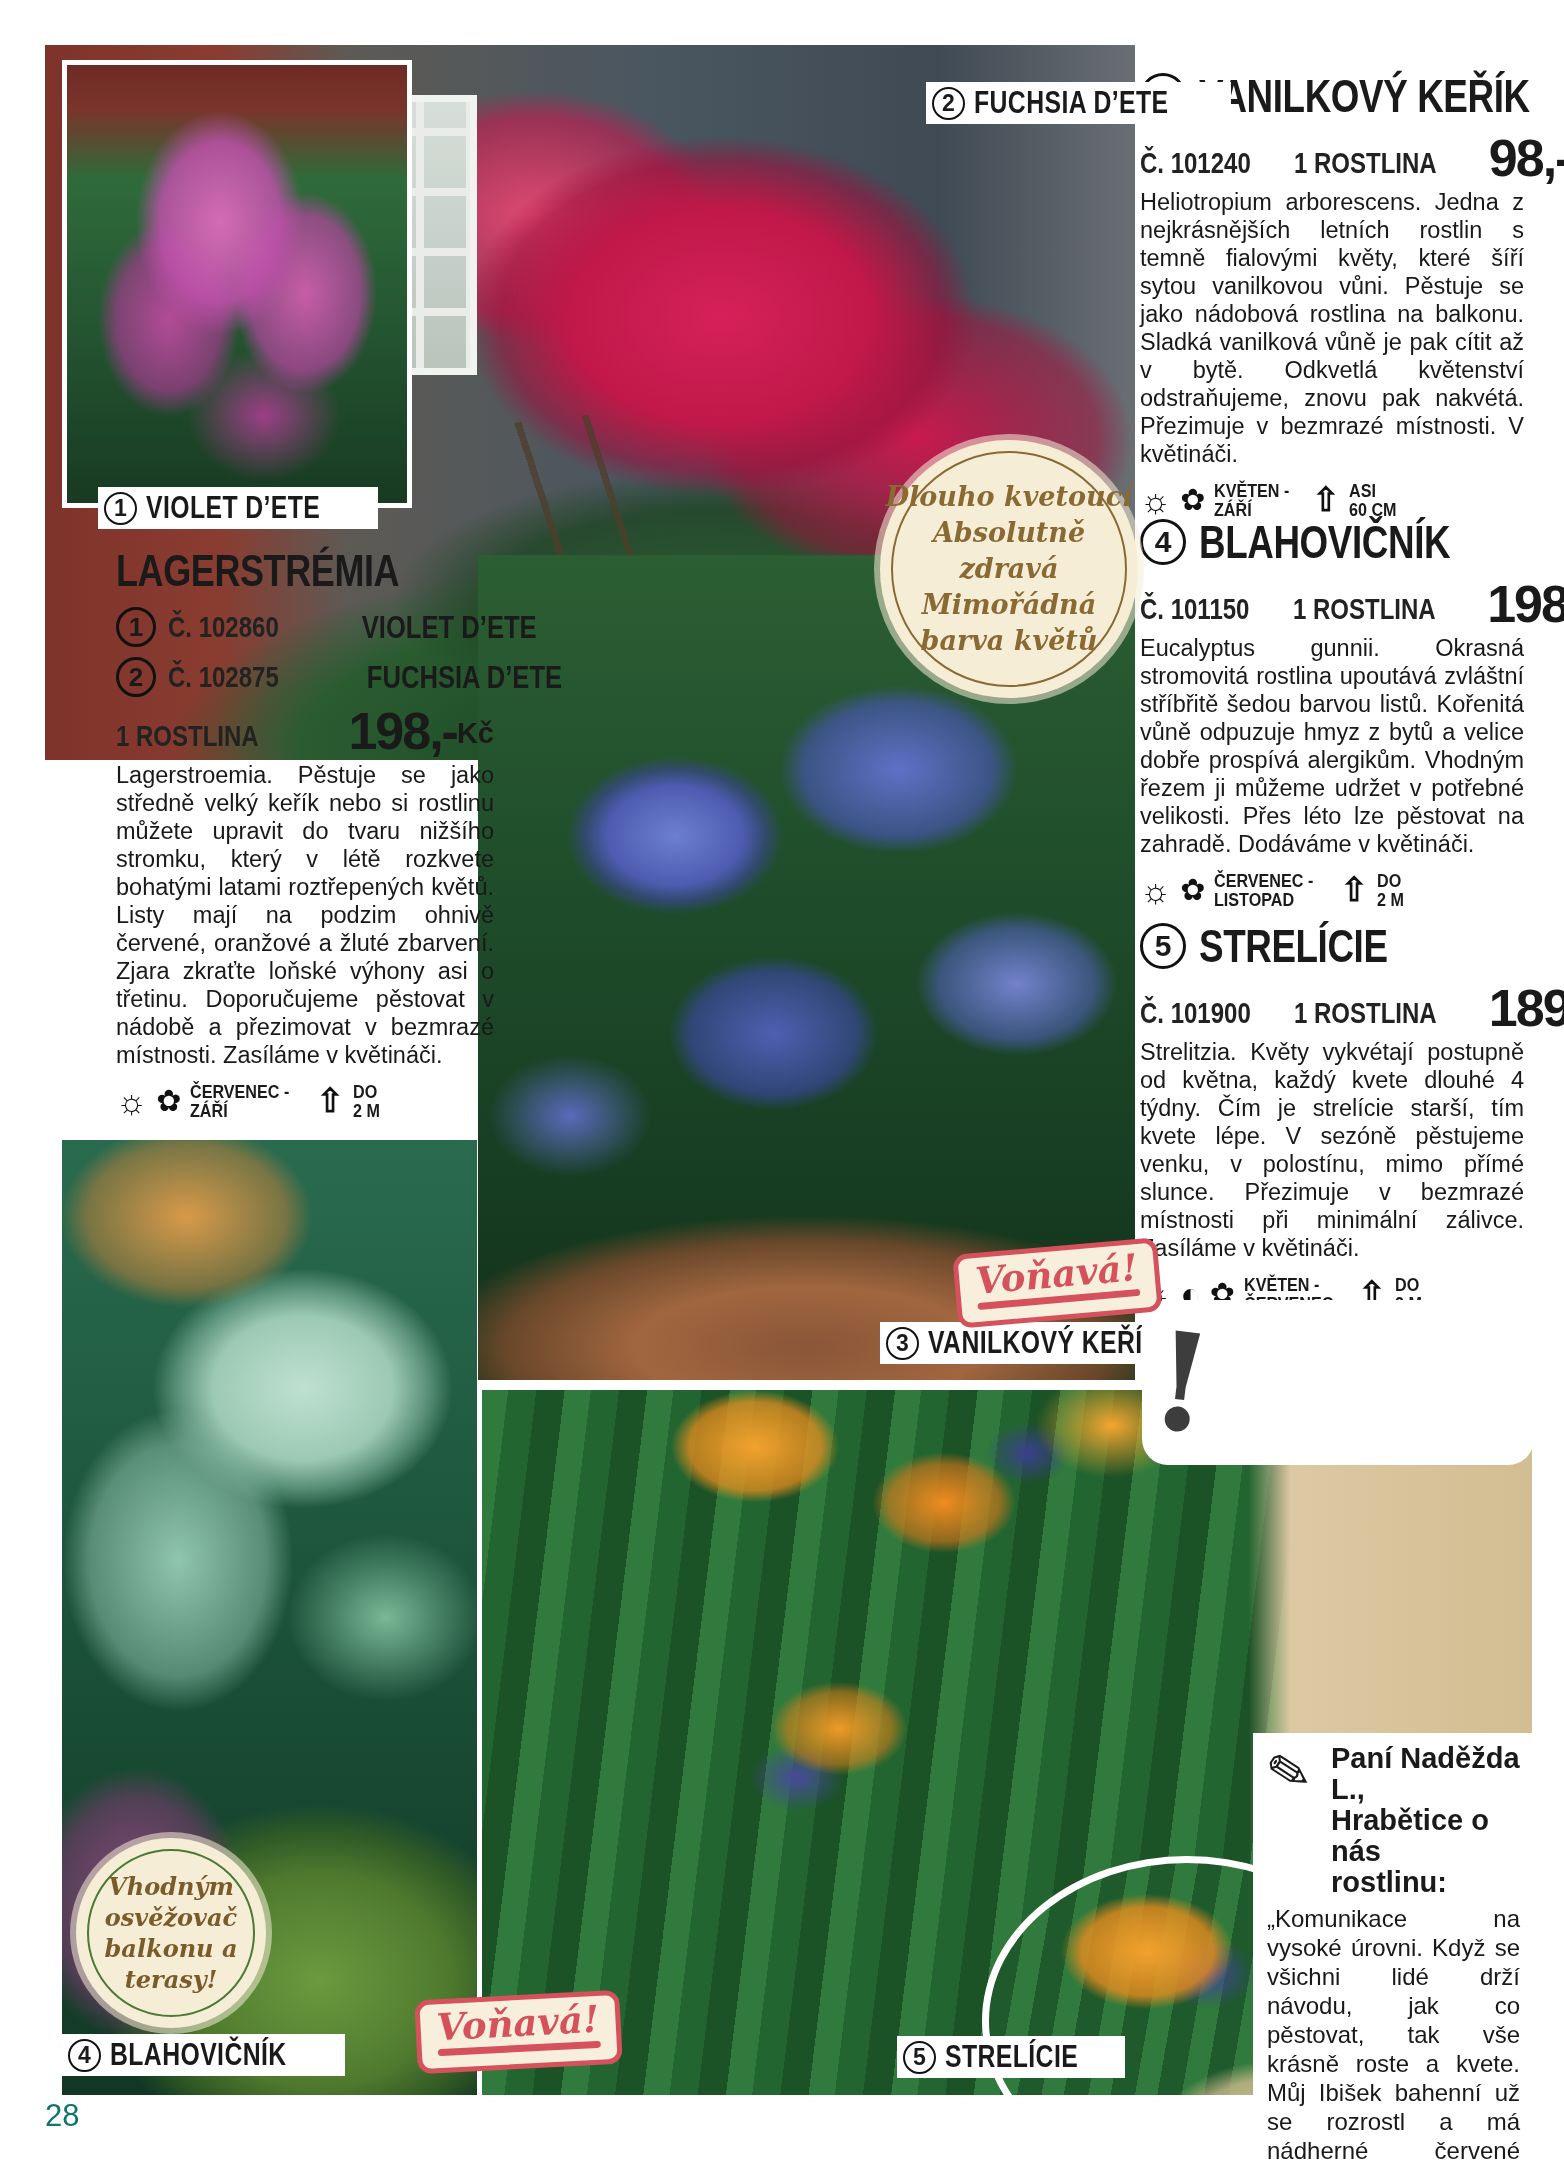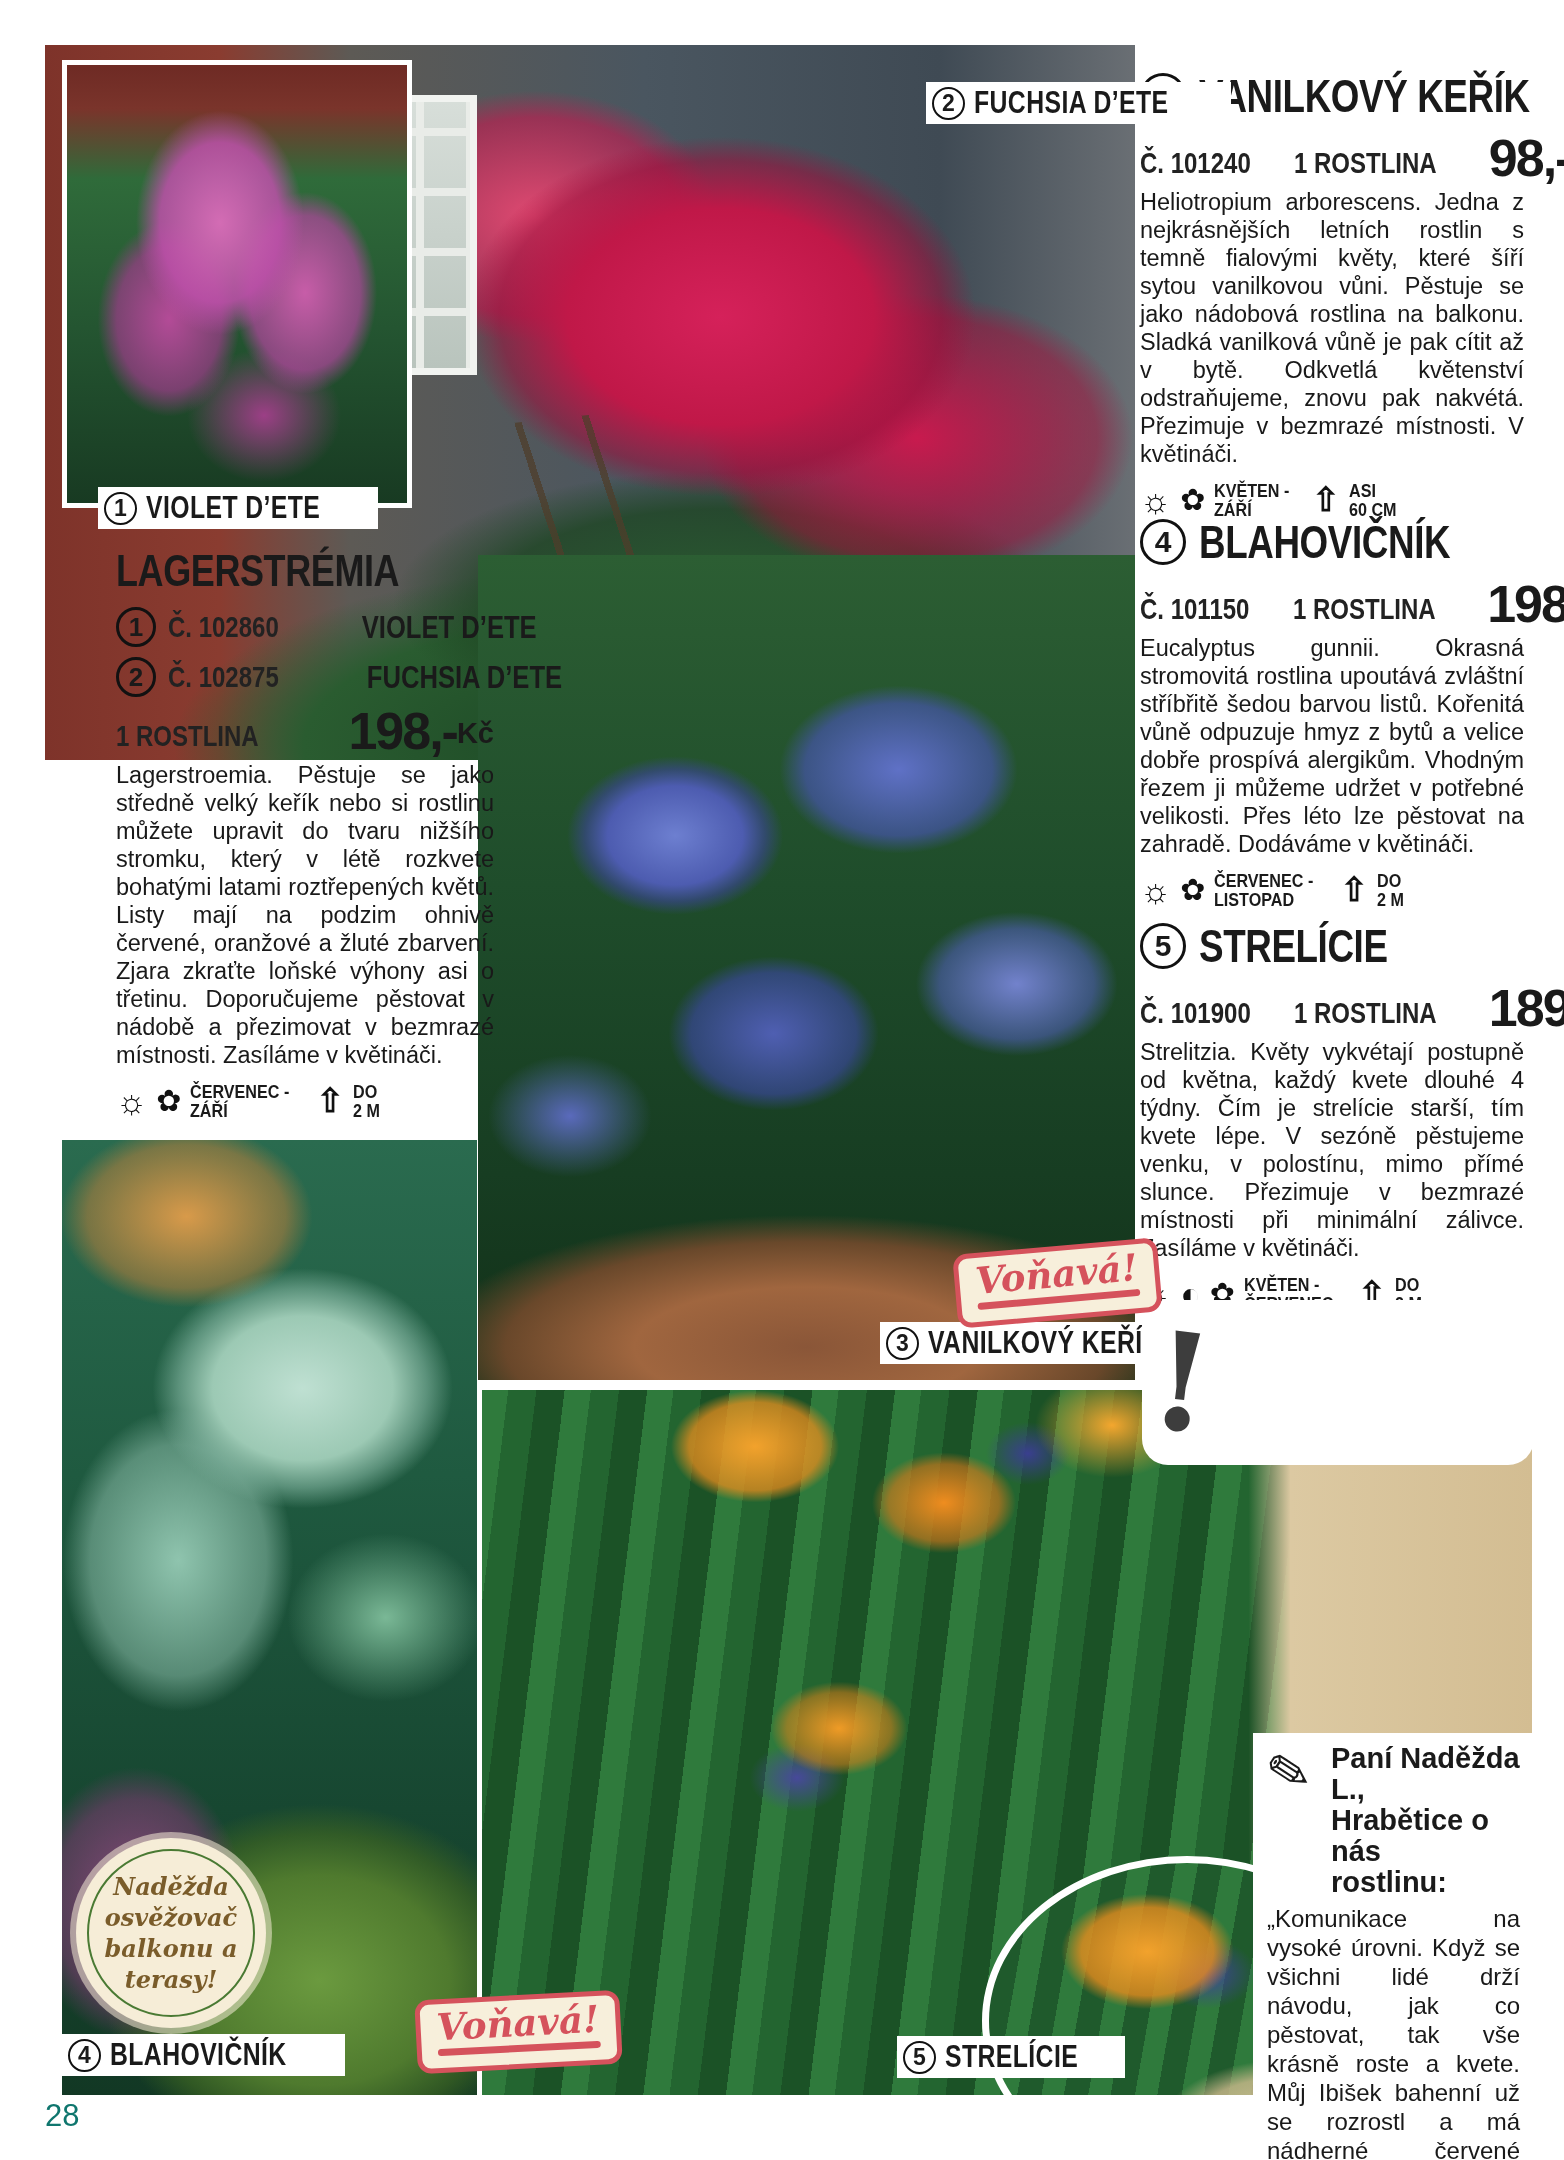--- a/index.html
+++ b/index.html
@@ -199,33 +199,39 @@
     <span class="lnum">1</span>
     <span class="ltxt cond">VIOLET D’ETE</span>
   </div>
   <div class="abs plabel" style="left:926px; top:82px;">
     <span class="lnum">2</span>
     <span class="ltxt cond">FUCHSIA D’ETE</span>
   </div>
 
   <div class="abs photo photo-blue"></div>
 
+  <div class="abs badge badge-quality" style="left:880px; top:440px; width:258px; height:258px;">
+    <span>Dlouho kvetoucí</span>
+    <span>Absolutně zdravá</span>
+    <span>Mimořádná</span>
+    <span>barva květů</span>
+  </div>
 
   <div class="abs stamp" style="left:955px; top:1246px;">
     <span class="stxt">Voňavá!</span>
   </div>
   <div class="abs plabel" style="left:880px; top:1322px;">
     <span class="lnum">3</span>
     <span class="ltxt cond">VANILKOVÝ KEŘÍK</span>
   </div>
 
   <div class="abs photo photo-euc"></div>
 
   <div class="abs badge badge-fresh" style="left:76px; top:1838px; width:190px; height:190px;">
-    <span>Naděžda</span>
+    <span>Vhodným</span>
     <span>osvěžovač</span>
     <span>balkonu a</span>
     <span>terasy!</span>
   </div>
 
   <div class="abs photo photo-strel">
     <div class="abs oval-inset" style="left:500px; top:466px;"></div>
   </div>
 
 

